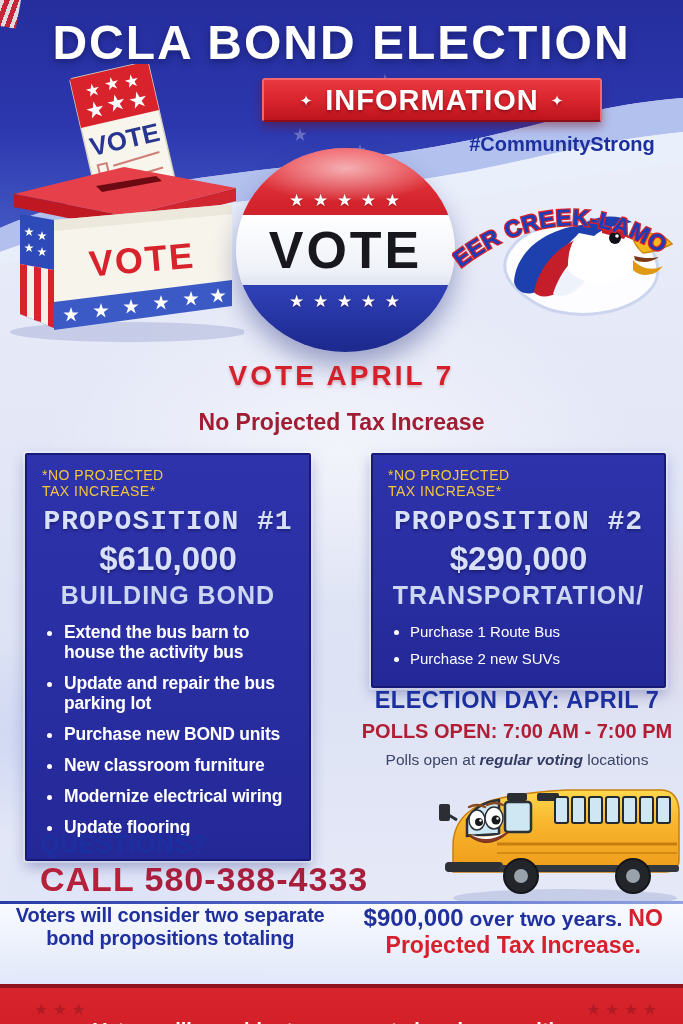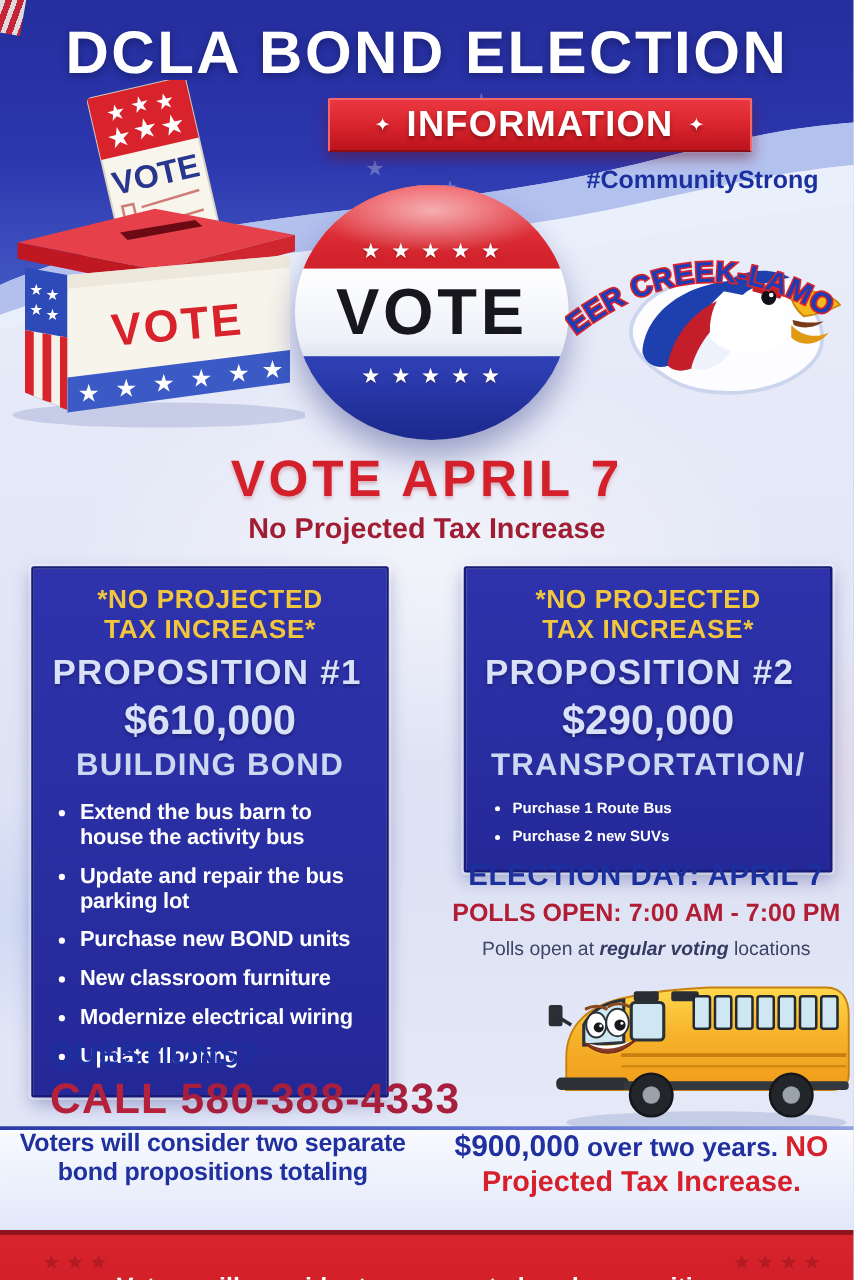--- a/index.html
+++ b/index.html
@@ -40,38 +40,38 @@
     display:flex;align-items:center;justify-content:center;}
   .vote-btn .seg-blue{height:33%;background:linear-gradient(180deg,#2e3fb4 10%,#1d2a90 90%);
     display:flex;align-items:flex-start;justify-content:center;padding-top:6px;}
   .star-row{color:#fff;font-size:17px;letter-spacing:2px;text-shadow:0 1px 2px rgba(90,10,18,.4);white-space:nowrap;}
   .vote-btn-label{font-size:52px;font-weight:800;color:#17171d;letter-spacing:3px;}
   .vote-btn .gloss{position:absolute;inset:0;border-radius:50%;pointer-events:none;
     background:radial-gradient(ellipse 60% 22% at 50% 10%, rgba(255,255,255,.6), transparent 75%);}
   .logo-wrap{position:absolute;left:452px;top:172px;}
   
   .vote-date{position:absolute;top:360px;left:0;right:0;text-align:center;
-    color:#d4202a;font-size:41px;font-weight:800;letter-spacing:3px;text-shadow:0 2px 3px rgba(140,20,30,.25);}
+    color:#d4202a;font-size:28px;font-weight:800;letter-spacing:3px;text-shadow:0 2px 3px rgba(140,20,30,.25);}
   .tax-sub{position:absolute;top:409px;left:0;right:0;text-align:center;
     color:#a01d33;font-size:23px;font-weight:700;}
   
   .prop-card{position:absolute;background:linear-gradient(180deg,#2e33ac 0%,#282da0 60%,#242897 100%);
     border:2px solid #171b77;border-radius:2px;padding:13px 15px 10px 15px;color:#fff;
     box-shadow:0 0 0 2px rgba(255,255,255,.35), 0 6px 14px rgba(40,50,130,.35);}
   .prop-card.left{left:25px;top:453px;width:286px;min-height:368px;}
   .prop-card.right{left:371px;top:453px;width:295px;min-height:220px;}
-  .no-tax{color:#f2c63d;font-size:21px;font-weight:700;line-height:1.12;letter-spacing:.5px;text-align:center;}
-  .prop-title{color:#d8e1f7;font-size:28px;font-weight:800;letter-spacing:1px;text-align:left;margin-top:7px;
-    text-shadow:0 2px 3px rgba(10,14,60,.45);}
+  .no-tax{color:#f2c63d;font-size:14px;font-weight:400;line-height:1.12;letter-spacing:.5px;text-align:left;}
+  .prop-title{color:#d8e1f7;font-size:28px;font-weight:800;letter-spacing:1px;text-align:center;margin-top:7px;
+    text-shadow:0 2px 3px rgba(10,14,60,.45);font-family:Liberation Mono, monospace;}
   .prop-amount{color:#d8e1f7;font-size:33px;font-weight:800;text-align:center;margin-top:3px;
     text-shadow:0 2px 3px rgba(10,14,60,.45);}
   .bond-type{color:#ccd8f2;font-size:25px;font-weight:600;letter-spacing:1px;text-align:center;margin-top:3px;line-height:1.12;}
   .prop-card ul{margin:14px 0 0 0;padding:0 0 0 22px;}
   .prop-card.left li{font-size:17.5px;font-weight:600;line-height:1.14;margin-bottom:11px;letter-spacing:-.2px;}
-  .prop-card.right li{font-size:12px;font-weight:700;line-height:1.15;margin-bottom:9px;}
+  .prop-card.right li{font-size:15px;font-weight:400;line-height:1.15;margin-bottom:9px;}
   
   .election{position:absolute;left:352px;top:687px;width:330px;text-align:center;}
   .eday{color:#1c2f9f;font-size:23.5px;font-weight:800;letter-spacing:.5px;}
   .polls{color:#b01d34;font-size:20px;font-weight:800;margin-top:6px;}
   .pnote{color:#3c4468;font-size:15.5px;font-weight:500;margin-top:8px;}
   .pnote .em{font-style:italic;font-weight:700;color:#333b62;}
   .bus-wrap{position:absolute;left:437px;top:760px;}
   
   .questions{position:absolute;left:40px;top:830px;width:420px;text-align:left;}
   .q-title{color:#1c2f9f;font-size:25px;font-weight:800;letter-spacing:.5px;}

